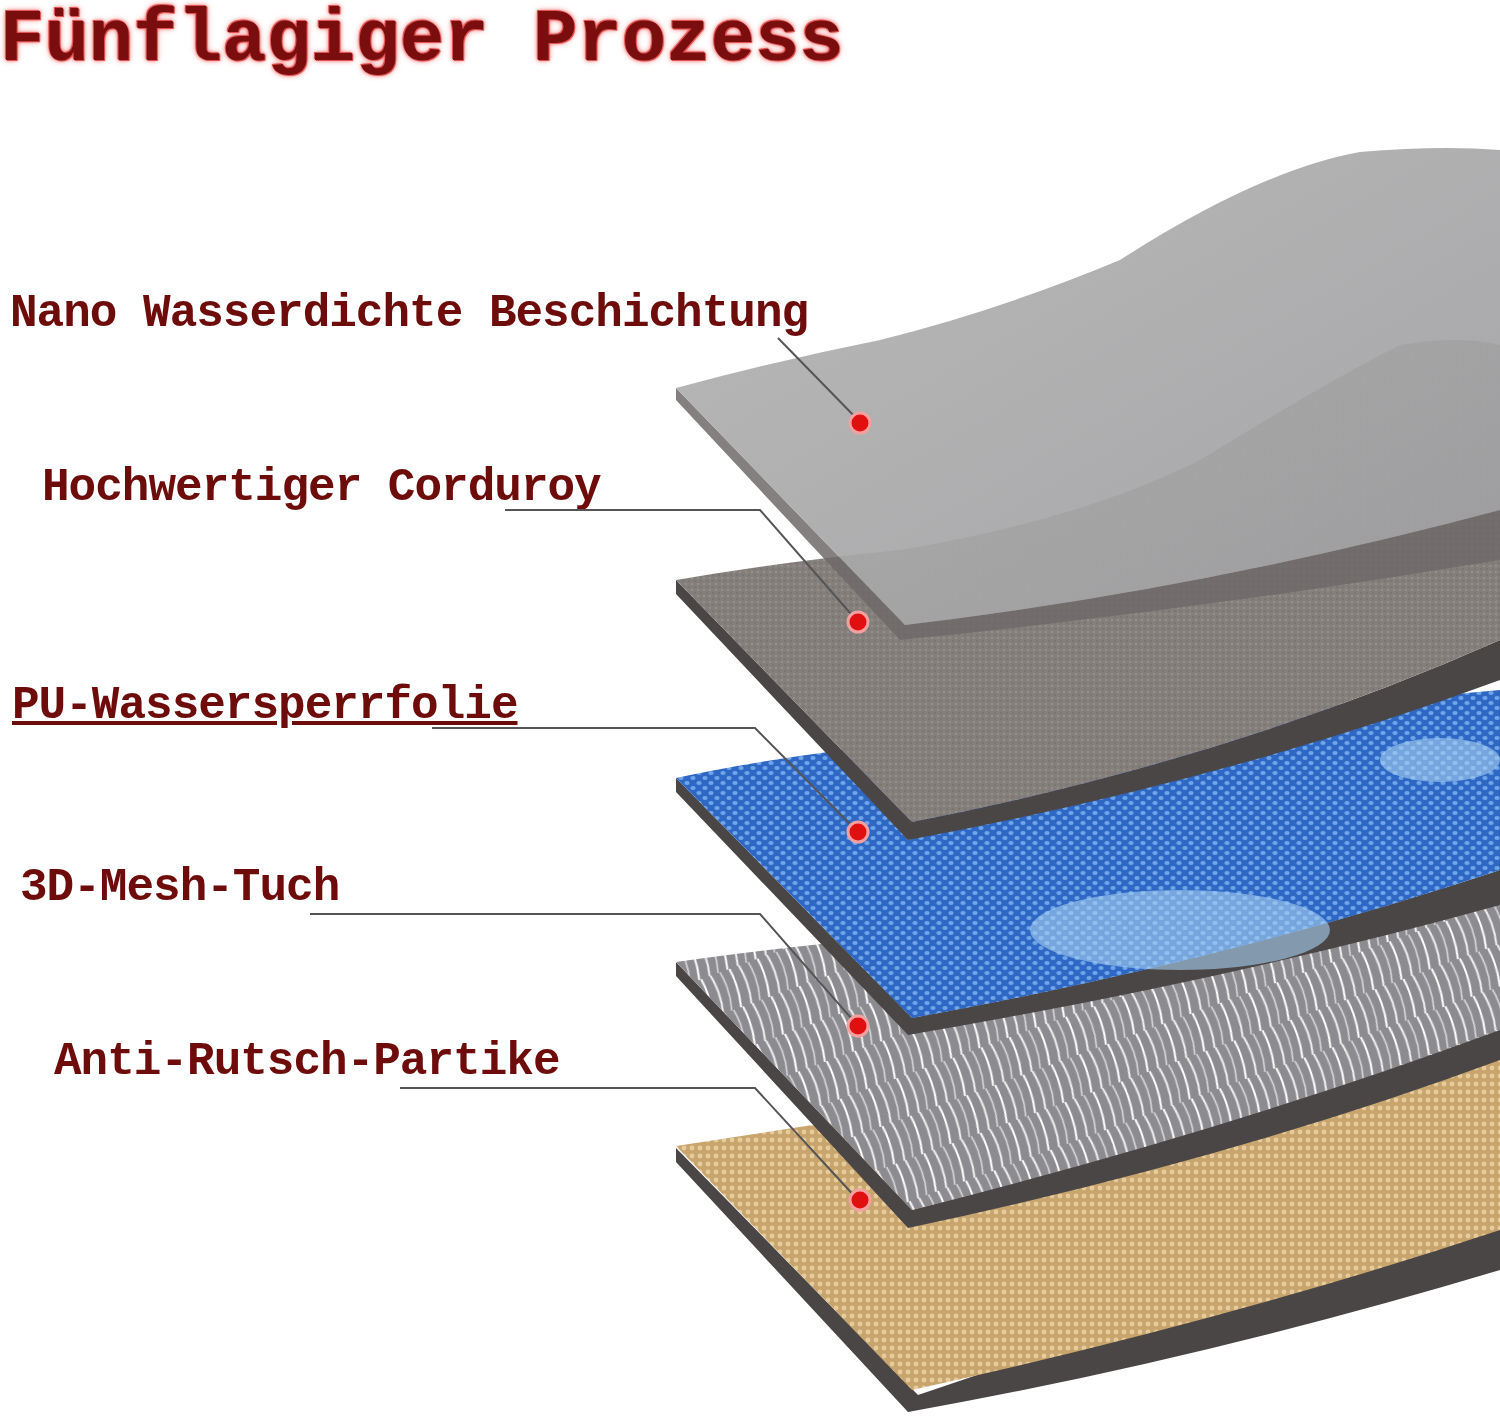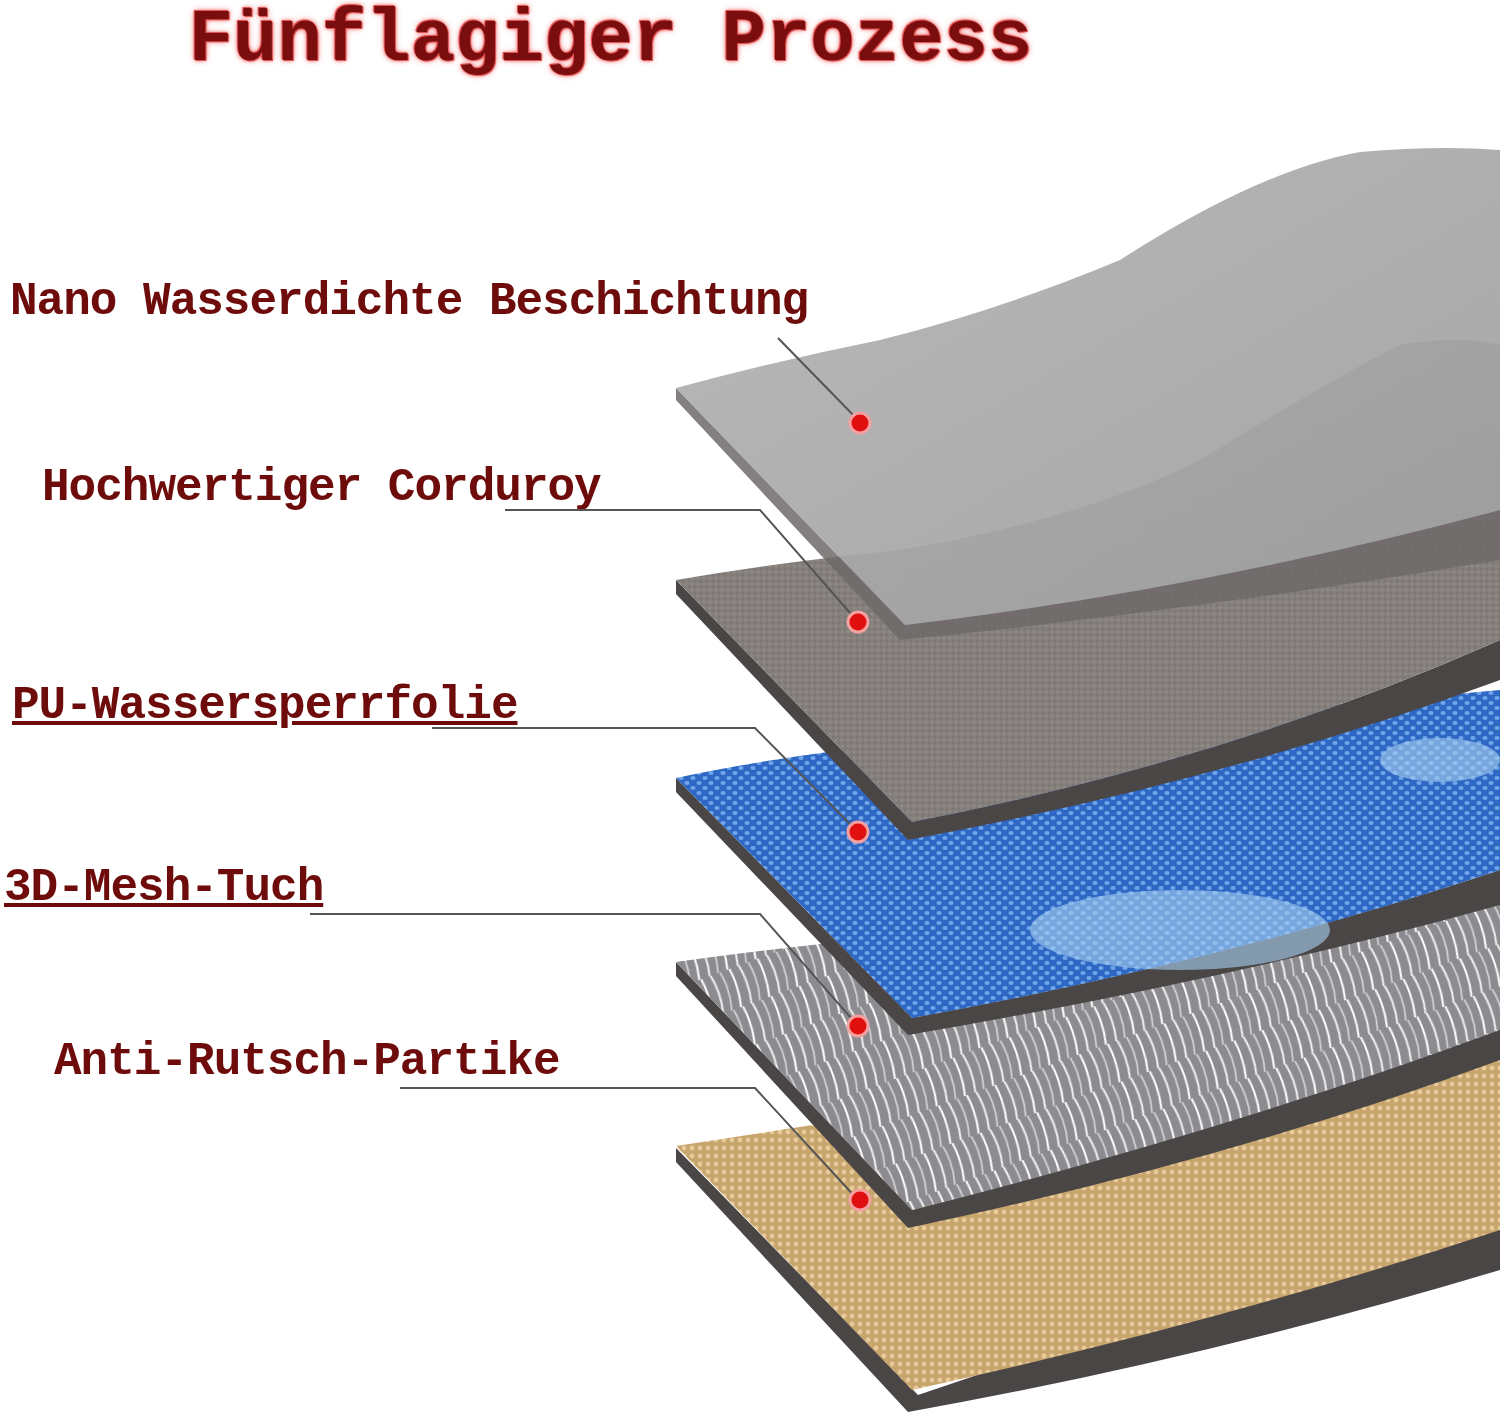--- a/index.html
+++ b/index.html
@@ -1,38 +1,38 @@
 <!DOCTYPE html>
 <html><head>
 <meta charset="utf-8">
 <style>
   html, body { margin:0; padding:0; background:#ffffff; }
   body { width:1500px; height:1417px; position:relative; overflow:hidden; font-family:"DejaVu Serif", serif; }
   .title {
     position:absolute; left:0; top:0; width:1221px; height:90px;
-    text-align:center; font-family:"Liberation Mono","DejaVu Sans Mono", monospace;
+    font-family:"Liberation Mono","DejaVu Sans Mono", monospace;
     font-weight:bold; font-size:74px; line-height:80px; letter-spacing:0px;
     color:#7a0d0d;
     text-shadow: 0 0 3px #e04848, 0 0 6px #f07070, 1px 1px 0 #e05050, -1px -1px 0 #e05050;
   }
   .label {
     position:absolute; font-family:"Liberation Mono","DejaVu Sans Mono", monospace;
     font-weight:bold; font-size:46px; color:#6e0c0c; white-space:nowrap; letter-spacing:-1px;
   }
   svg.art { position:absolute; left:0; top:0; }
 </style>
 </head>
 <body>
 
 <div class="title">Fünflagiger Prozess</div>
 
-<div class="label" style="left:10px; top:276px;">Nano Wasserdichte Beschichtung</div>
+<div class="label" style="left:10px; top:288px;">Nano Wasserdichte Beschichtung</div>
 <div class="label" style="left:4px; top:462px;margin-left:38px;">Hochwertiger Corduroy</div>
 <div class="label" style="left:12px; top:680px;text-decoration:underline;">PU-Wassersperrfolie</div>
-<div class="label" style="left:4px; top:862px;text-decoration:underline;">3D-Mesh-Tuch</div>
+<div class="label" style="left:20px; top:862px;">3D-Mesh-Tuch</div>
 <div class="label" style="left:10px; top:1036px;margin-left:44px;">Anti-Rutsch-Partike</div>
 
 <svg class="art" width="1500" height="1417" viewBox="0 0 1500 1417">
   <defs>
     <pattern id="cord" width="6" height="6" patternUnits="userSpaceOnUse">
       <rect width="6" height="6" fill="#857f7c"></rect>
       <circle cx="2" cy="2" r="1" fill="#9a9592"></circle>
       <circle cx="5" cy="5" r="0.8" fill="#6f6a67"></circle>
     </pattern>
     <pattern id="blue" width="12" height="10" patternUnits="userSpaceOnUse">

